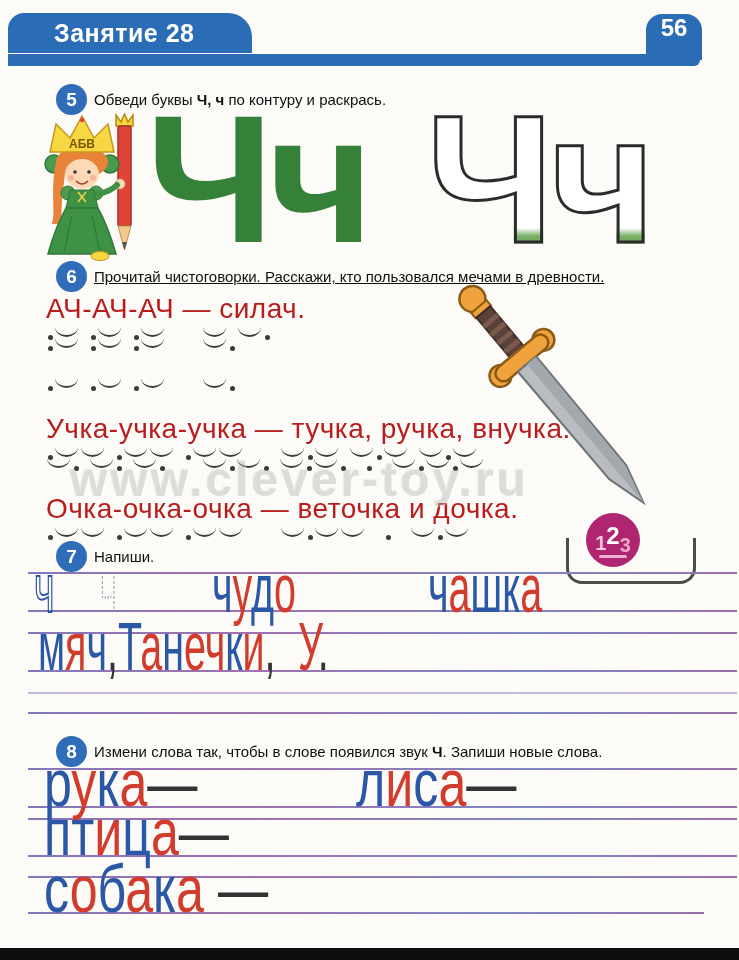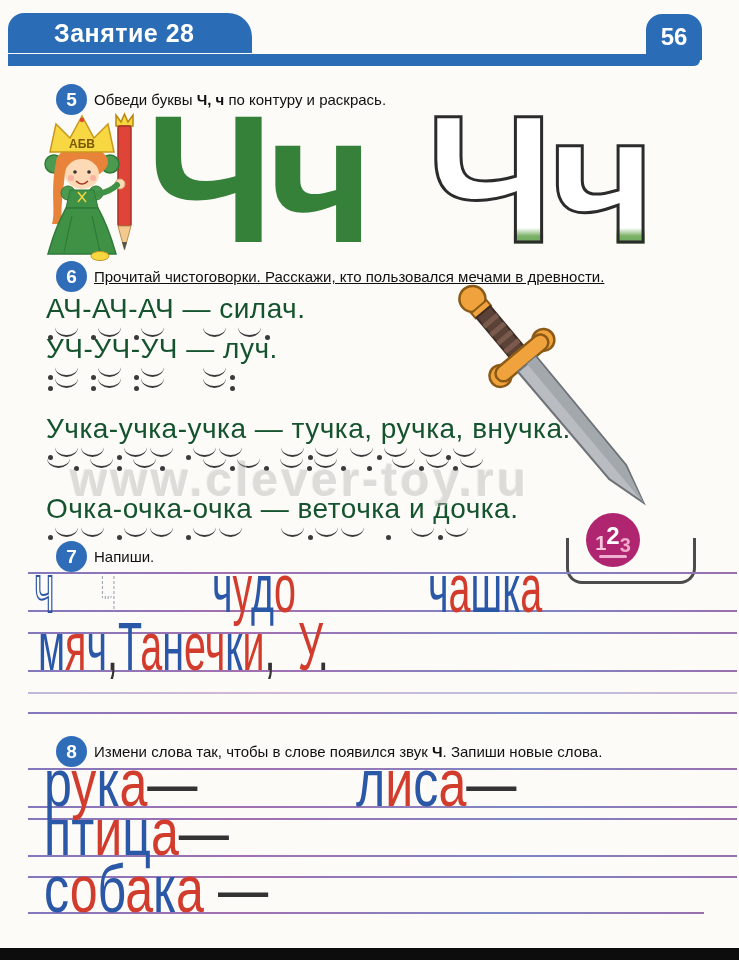--- a/index.html
+++ b/index.html
@@ -4,38 +4,38 @@
 <style>
   html,body{margin:0;padding:0;background:#e8e8e6;}
   #page{position:relative;width:739px;height:960px;background:#fcfbf8;overflow:hidden;
         font-family:"Liberation Sans",sans-serif;}
   
   .tab-left{position:absolute;left:8px;top:13px;width:244px;height:40px;background:#2a6cb5;
             border-radius:16px 24px 0 0;display:flex;align-items:center;padding-left:46px;box-sizing:border-box;}
   .tab-left .title{color:#fff;font-weight:bold;font-size:25px;letter-spacing:.5px;}
   .hbar{position:absolute;left:8px;top:54px;width:692px;height:12px;background:#2a6cb5;border-radius:0 6px 6px 0;}
   .tab-page{position:absolute;left:646px;top:14px;width:56px;height:46px;background:#2a6cb5;
-            border-radius:16px 16px 0 0;display:flex;align-items:center;justify-content:center;}
+            border-radius:16px 16px 0 0;display:flex;align-items:flex-start;justify-content:center;}
   .tab-page .num{color:#fff;font-weight:bold;font-size:24px;}
   
   .tmark{position:absolute;width:31px;height:31px;border-radius:50%;background:#2f6db8;color:#fff;
          font-weight:bold;font-size:19px;display:flex;align-items:center;justify-content:center;}
   .instr{position:absolute;font-size:15px;color:#101010;white-space:nowrap;}
   .instr b{font-weight:bold;}
   
   .big-solid{position:absolute;left:146px;top:104px;font-size:182px;line-height:150px;font-weight:bold;
              color:#35813a;letter-spacing:-6px;}
   .big-outline{position:absolute;left:426px;top:104px;font-size:182px;line-height:150px;font-weight:bold;
              letter-spacing:-4px;color:transparent;-webkit-text-stroke:3px #2b2b2b;
              background:linear-gradient(to top,#58a04a 0px,#7ab167 18px,#ffffff 26px);
              -webkit-background-clip:text;background-clip:text;}
   
   #cs-lines{position:absolute;left:46px;top:294px;}
   .cs-line{height:40px;}
-  .cs-text{font-size:28px;line-height:29px;color:#14532d;letter-spacing:.5px;white-space:pre;}
+  .cs-text{font-size:28px;line-height:29px;color:#b91c1c;letter-spacing:.5px;white-space:pre;}
   .arcs{height:11px;white-space:nowrap;}
   .arc{display:inline-block;width:23px;height:9px;border-bottom:2.4px solid #3a3a3a;
        border-radius:0 0 55% 55%/0 0 100% 100%;margin:0 2px 0 1px;}
   .dot{display:inline-block;width:5px;height:5px;background:#3a3a3a;border-radius:50%;
        vertical-align:bottom;margin:0 1px 1px 2px;}
   .gapx{display:inline-block;width:9px;height:1px;}
   
   .wline{position:absolute;height:2px;background:linear-gradient(90deg,#8279bd,#a36fb0 30%,#7d86c4 70%,#9a6fae);}
   
   .pen{position:absolute;line-height:1;white-space:pre;transform-origin:0 0;}
@@ -132,21 +132,20 @@
     <span>6</span>
   </div>
   <div class="instr" style="left:94px;top:268px;text-decoration:underline;">Прочитай чистоговорки. Расскажи, кто пользовался мечами в древности.</div>
 
   <div id="cs-lines">
       <div class="cs-line">
         <div class="cs-text">АЧ-АЧ-АЧ — силач.</div>
         <div class="arcs"><span class="dot"></span><span class="arc"></span><span class="gapx"></span><span class="dot"></span><span class="arc"></span><span class="gapx"></span><span class="dot"></span><span class="arc"></span><span class="gapx"></span><span class="gapx"></span><span class="gapx"></span><span class="gapx"></span><span class="arc"></span><span class="gapx"></span><span class="arc"></span><span class="dot"></span></div>
       </div>
       <div class="cs-line">
-        <div class="cs-text">УЧ-УЧ-УЧ — луч.</div>
         <div class="arcs"><span class="dot"></span><span class="arc"></span><span class="gapx"></span><span class="dot"></span><span class="arc"></span><span class="gapx"></span><span class="dot"></span><span class="arc"></span><span class="gapx"></span><span class="gapx"></span><span class="gapx"></span><span class="gapx"></span><span class="arc"></span><span class="dot"></span></div>
       </div>
       <div class="cs-line">
         <div class="arcs"><span class="dot"></span><span class="arc"></span><span class="gapx"></span><span class="dot"></span><span class="arc"></span><span class="gapx"></span><span class="dot"></span><span class="arc"></span><span class="gapx"></span><span class="gapx"></span><span class="gapx"></span><span class="gapx"></span><span class="arc"></span><span class="dot"></span></div>
       </div>
       <div class="cs-line">
         <div class="cs-text">Учка-учка-учка — тучка, ручка, внучка.</div>
         <div class="arcs"><span class="dot"></span><span class="arc"></span><span class="arc"></span><span class="gapx"></span><span class="dot"></span><span class="arc"></span><span class="arc"></span><span class="gapx"></span><span class="dot"></span><span class="arc"></span><span class="arc"></span><span class="gapx"></span><span class="gapx"></span><span class="gapx"></span><span class="gapx"></span><span class="arc"></span><span class="dot"></span><span class="arc"></span><span class="gapx"></span><span class="arc"></span><span class="dot"></span><span class="arc"></span><span class="gapx"></span><span class="arc"></span><span class="dot"></span><span class="arc"></span></div>
       </div>
       <div class="cs-line">

